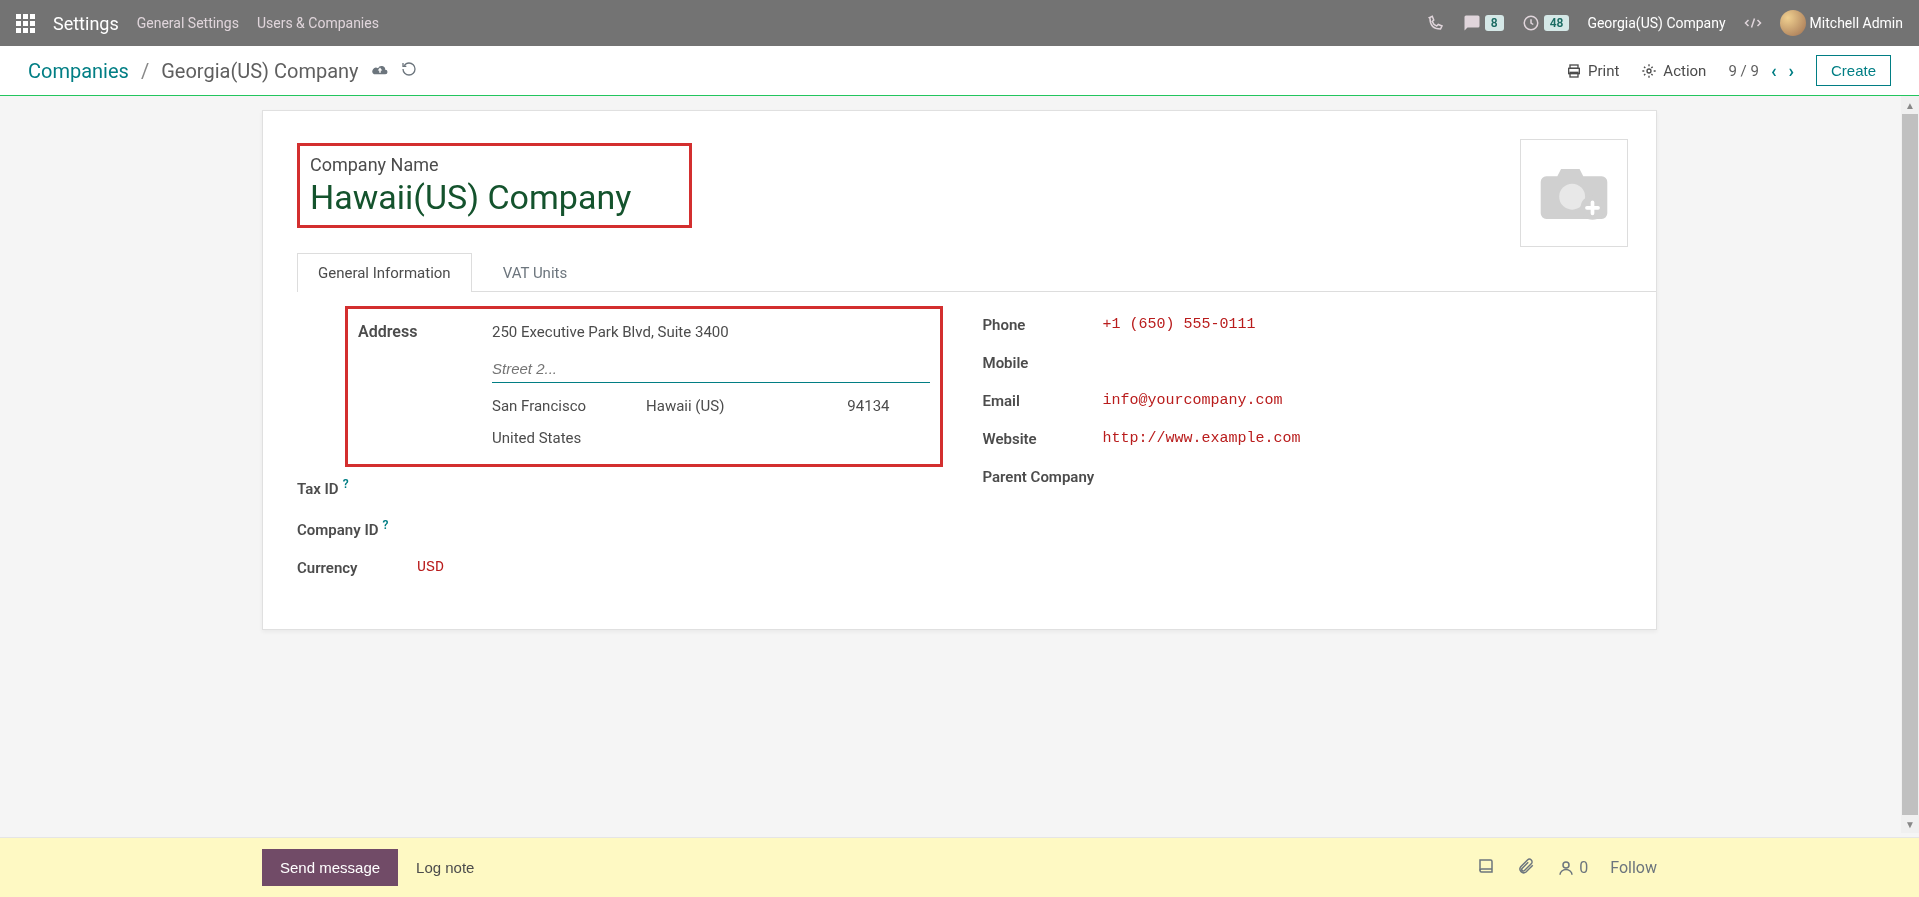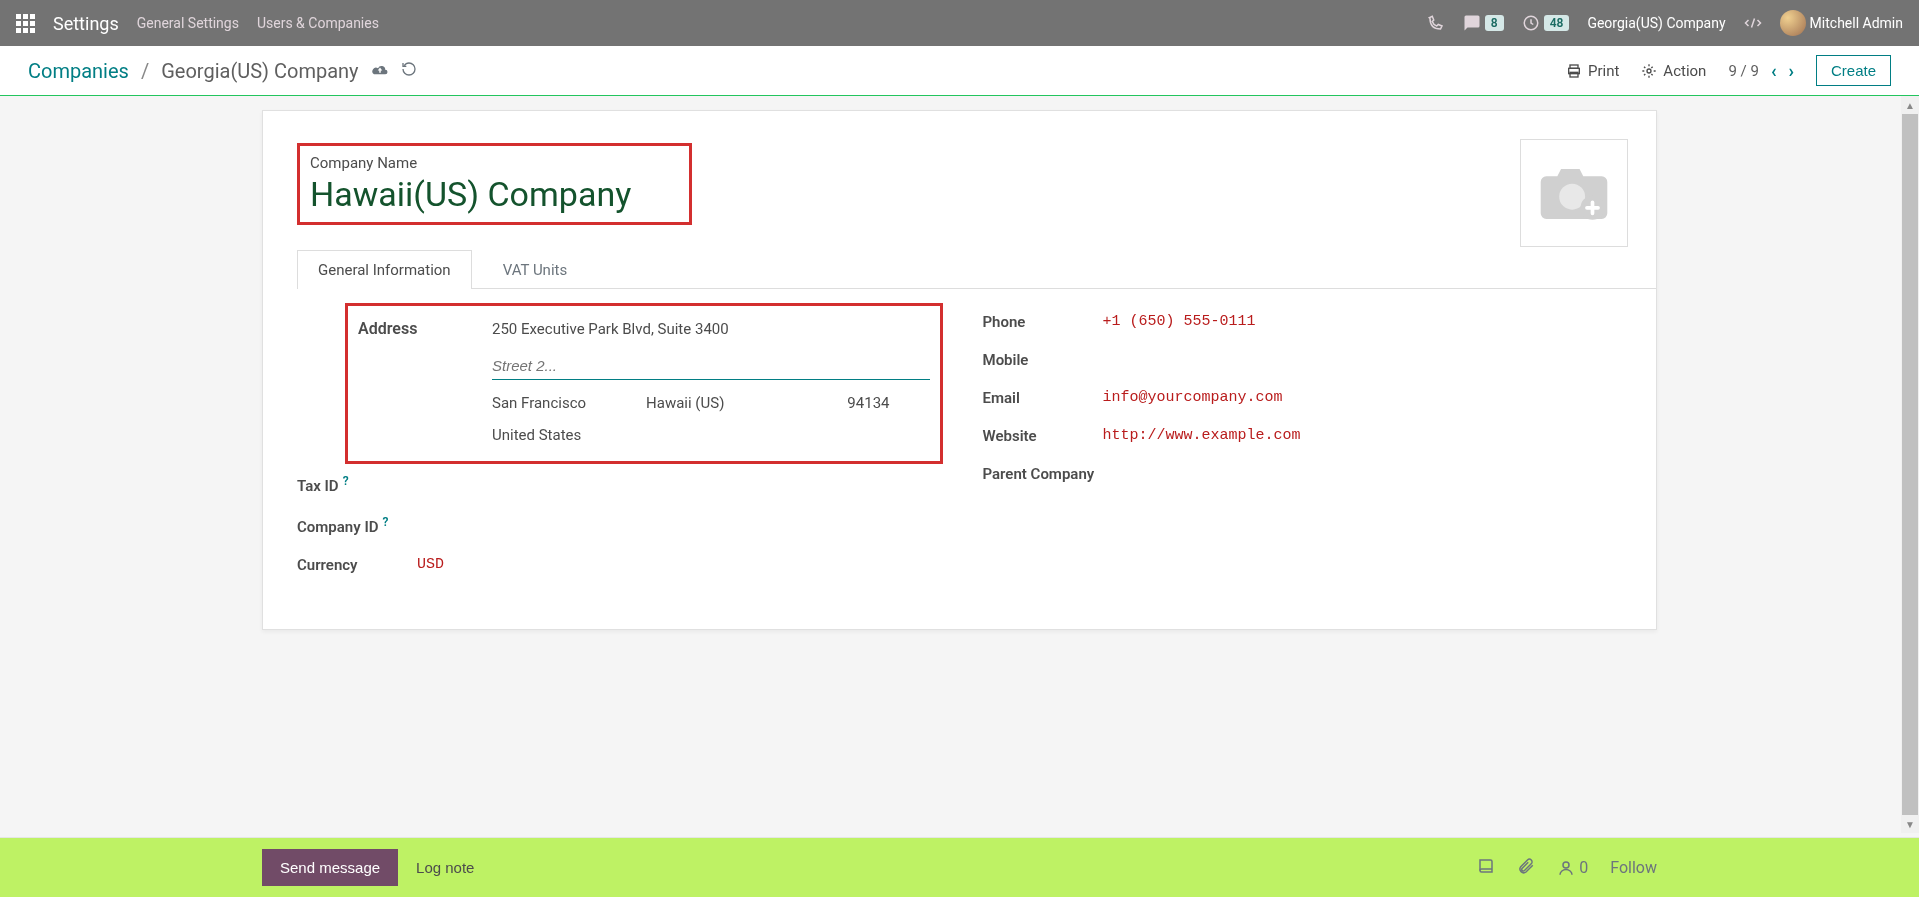--- a/index.html
+++ b/index.html
@@ -34,21 +34,21 @@
 
 
 .main-wrap { padding: 14px 40px 0 40px; height: calc(100% - 46px - 54px - 60px); overflow: hidden; position: relative; }
 .scroll-track { position: absolute; right: 0; top: 0; bottom: 0; width: 18px; background: #f0f0f0; }
 .scroll-arrow { width: 18px; height: 18px; display: flex; align-items: center; justify-content: center; color: #888; font-size: 10px; }
 .scroll-thumb { position: absolute; right: 1px; top: 18px; bottom: 18px; width: 16px; background: #c0c0c0; }
 
 .form-sheet { background: #fff; border: 1px solid #e0e0e0; box-shadow: 0 2px 4px rgba(0,0,0,0.05); max-width: 1395px; margin: 0 auto; min-height: 520px; position: relative; padding: 24px 0 40px 0; }
 
 .name-block { margin: 8px 0 24px 34px; border: 3px solid #d32f2f; padding: 8px 14px 8px 10px; display: inline-block; min-width: 395px; }
-.name-label { font-size: 15px; color: #4c4c4c; }
+.name-label { font-size: 18px; color: #4c4c4c; }
 .name-value { font-size: 34px; color: #14532d; margin-top: 2px; }
 
 .img-placeholder { position: absolute; right: 28px; top: 28px; width: 108px; height: 108px; border: 1px solid #ddd; display: flex; align-items: center; justify-content: center; }
 
 .tabs { display: flex; border-bottom: 1px solid #ddd; margin: 0 0 0 34px; gap: 10px; }
 .tab { padding: 10px 20px; font-size: 15px; border: 1px solid transparent; border-bottom: none; cursor: pointer; color: #6c757d; position: relative; top: 1px; }
 .tab.active { border-color: #ddd; background: #fff; color: #4c4c4c; }
 
 .form-body { display: flex; padding: 14px 28px 0 34px; gap: 40px; }
 .col { flex: 1; }
@@ -58,21 +58,21 @@
 .field-value { flex: 1; color: #b91c1c; font-family: Liberation Mono, monospace; }
 .help-q { color: #017e84; font-size: 12px; margin-left: 4px; cursor: pointer; vertical-align: super; }
 
 .address-block { border: 3px solid #d32f2f; padding: 6px 10px 10px 10px; margin-left: 48px; }
 .addr-line { display: flex; gap: 24px; padding: 7px 0; align-items: center; }
 .addr-label { width: 110px; font-weight: 600; }
 .addr-input { flex: 1; border: none; border-bottom: 1px solid #017e84; padding: 5px 0; font-size: 15px; color: #888; font-style: italic; outline: none; }
 .addr-text { font-size: 15px; }
 
 
-.chatter { position: fixed; left: 0; right: 0; bottom: 0; height: 60px; display: flex; align-items: center; padding: 0 40px; background: #bef264; border-top: 1px solid #e5e5e5; }
+.chatter { position: fixed; left: 0; right: 0; bottom: 0; height: 60px; display: flex; align-items: center; padding: 0 40px; background: #fef9c3; border-top: 1px solid #e5e5e5; }
 .chatter-inner { max-width: 1395px; margin: 0 auto; width: 100%; display: flex; align-items: center; }
 .btn-send { background: #714b67; color: #fff; border: none; padding: 10px 18px; font-size: 15px; cursor: pointer; }
 .btn-log { background: transparent; border: none; color: #4c4c4c; padding: 10px 18px; font-size: 15px; cursor: pointer; }
 .chatter-right { margin-left: auto; display: flex; align-items: center; gap: 22px; color: #6c757d; font-size: 16px; }
 </style>
 </head>
 <body>
 
 <div class="navbar">
   <div class="navbar-left">

